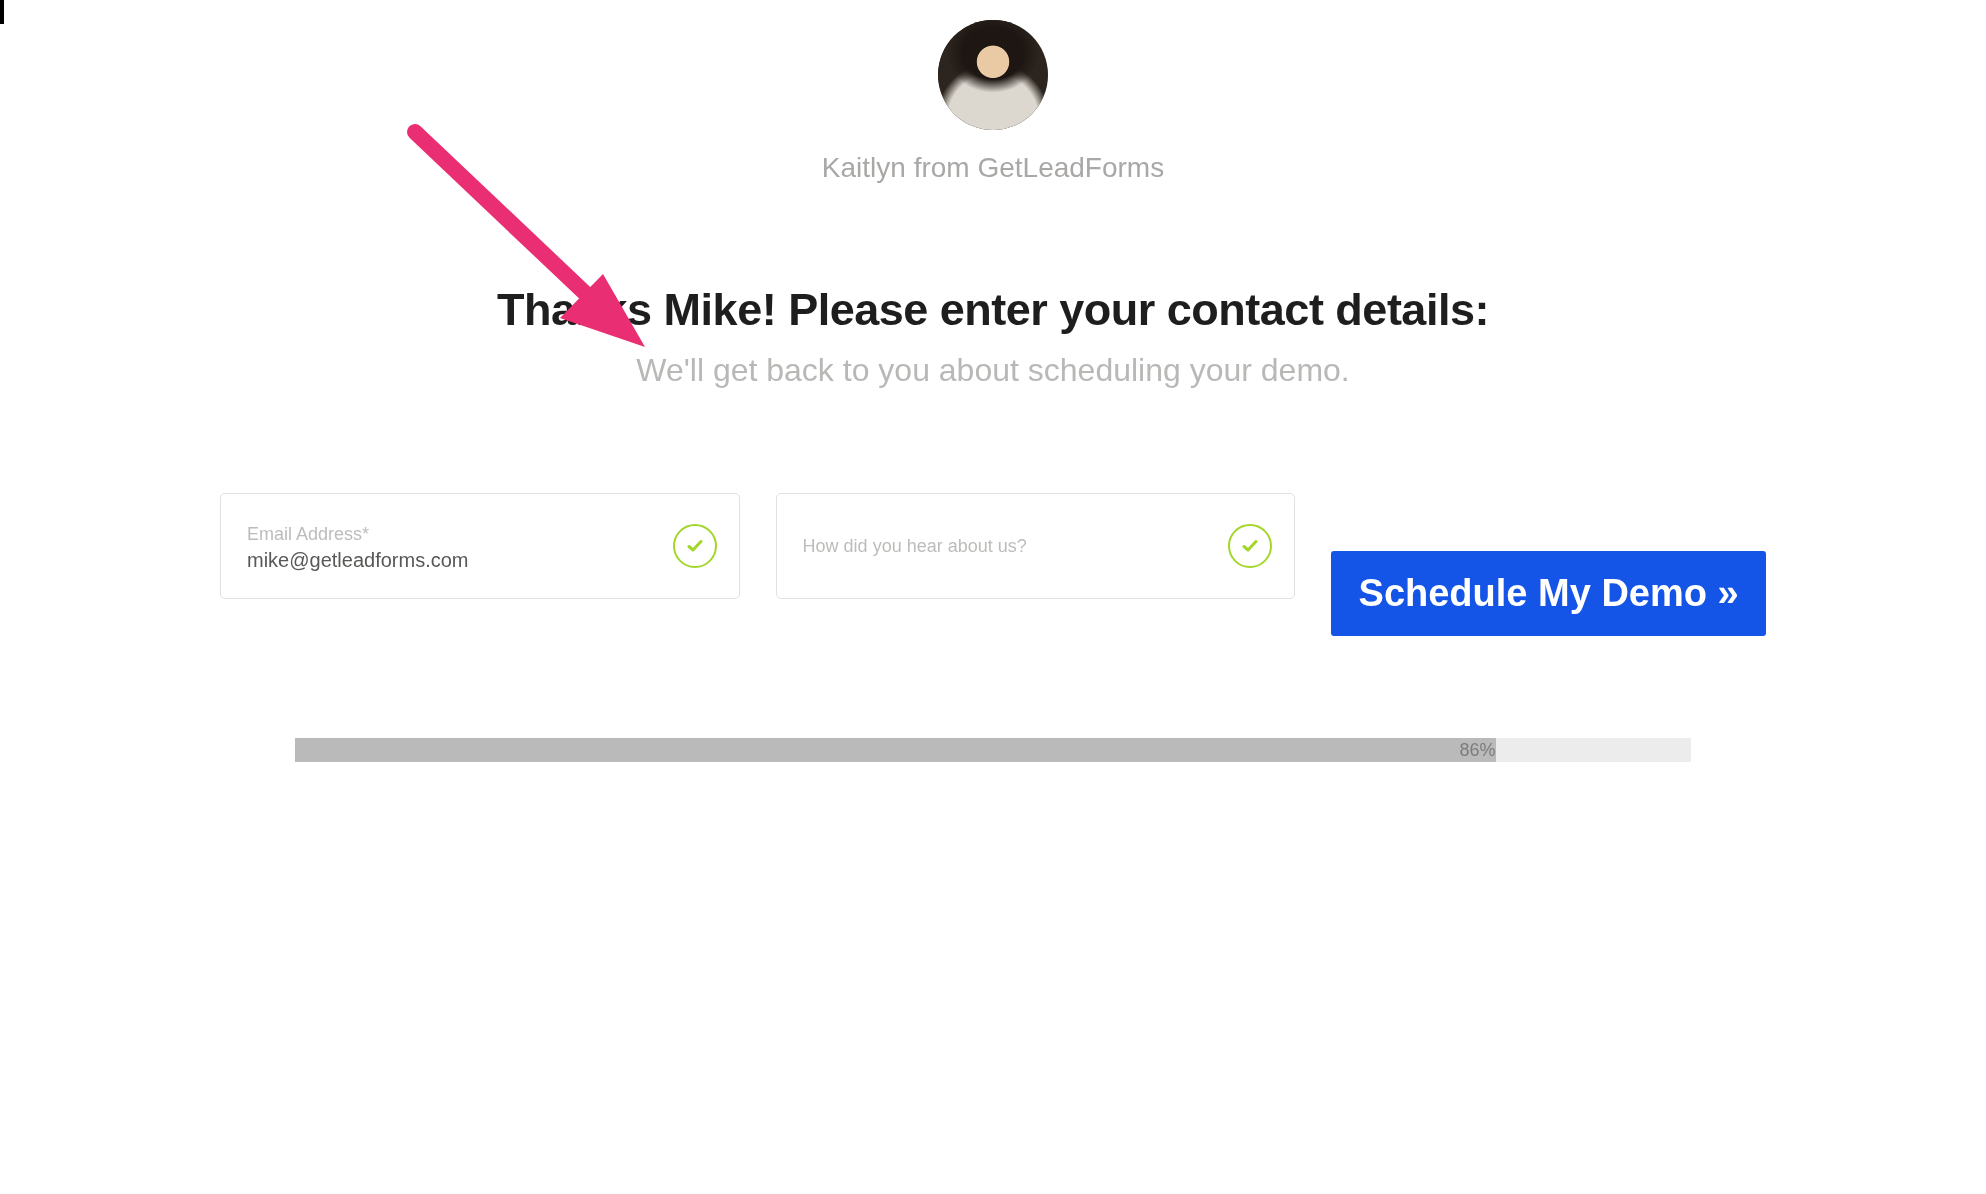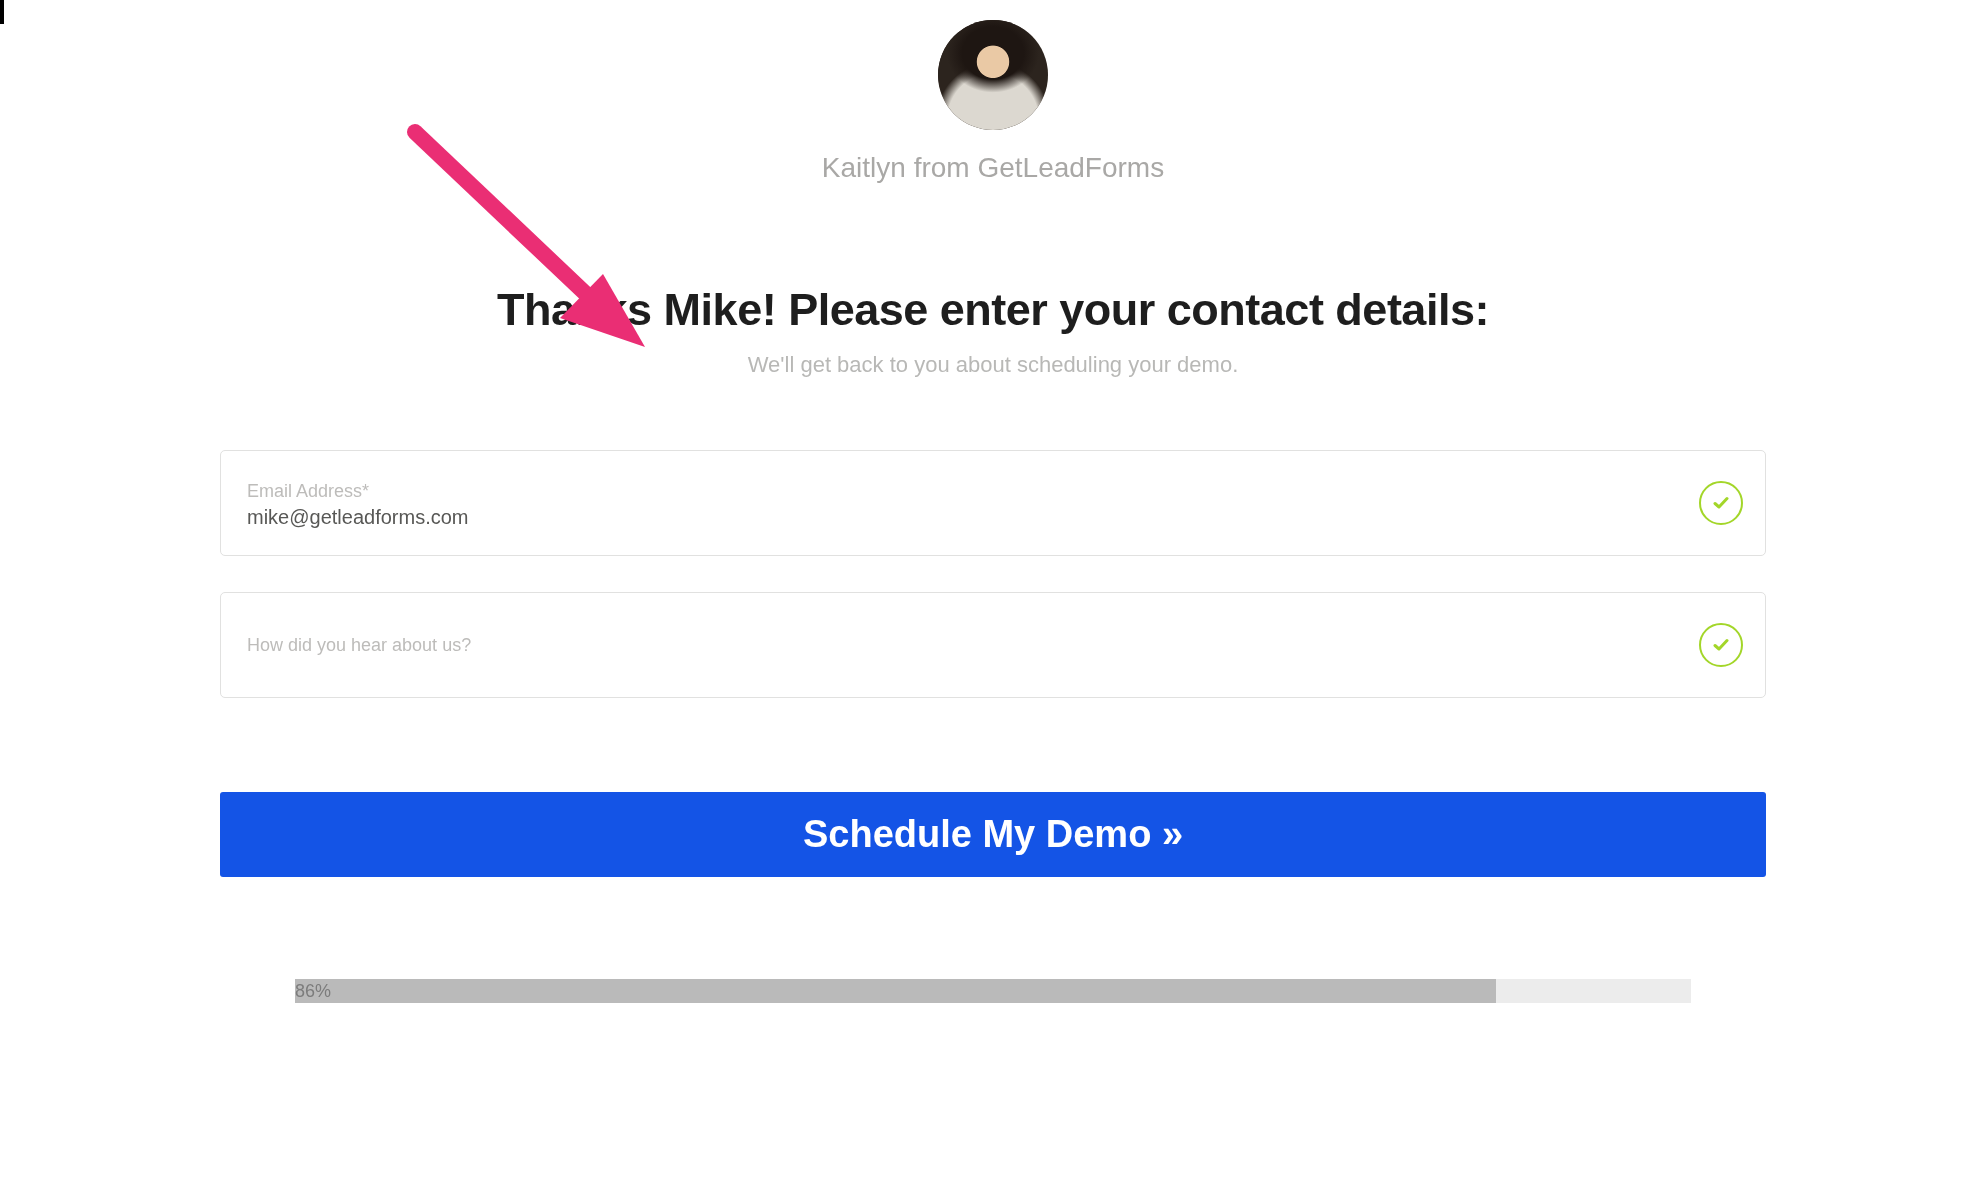--- a/index.html
+++ b/index.html
@@ -52,29 +52,29 @@
     .headline {
       color: #1e1e1e;
       font-size: 45px;
       font-weight: 700;
       letter-spacing: -0.5px;
       margin-bottom: 16px;
       text-align: center;
     }
     .subheadline {
       color: #b8b8b6;
-      font-size: 22px;
-      font-weight: 400;
-      margin-bottom: 72px;
+      font-size: 32px;
+      font-weight: 400;
+      margin-bottom: 104px;
       text-align: right;
     }
     .form-wrap {
       width: 1546px;
       display: flex;
-      flex-direction: column;
+      flex-direction: row;
       gap: 36px;
       justify-content: flex-end;
     }
     .field {
       position: relative;
       width: 100%;
       height: 106px;
       border: 1px solid #e1e1e0;
       border-radius: 5px;
       padding: 16px 90px 12px 26px;
@@ -133,21 +133,21 @@
       width: 100%;
       height: 24px;
       background: #ececec;
       position: relative;
     }
     .progress-fill {
       height: 100%;
       background: #bababa;
       display: flex;
       align-items: center;
-      justify-content: flex-start;
+      justify-content: flex-end;
       position: relative;
     }
     .progress-text {
       color: #7c7c7c;
       font-size: 18px;
       font-weight: 400;
     }
     .annotation-arrow {
       position: absolute;
       left: 395px;

